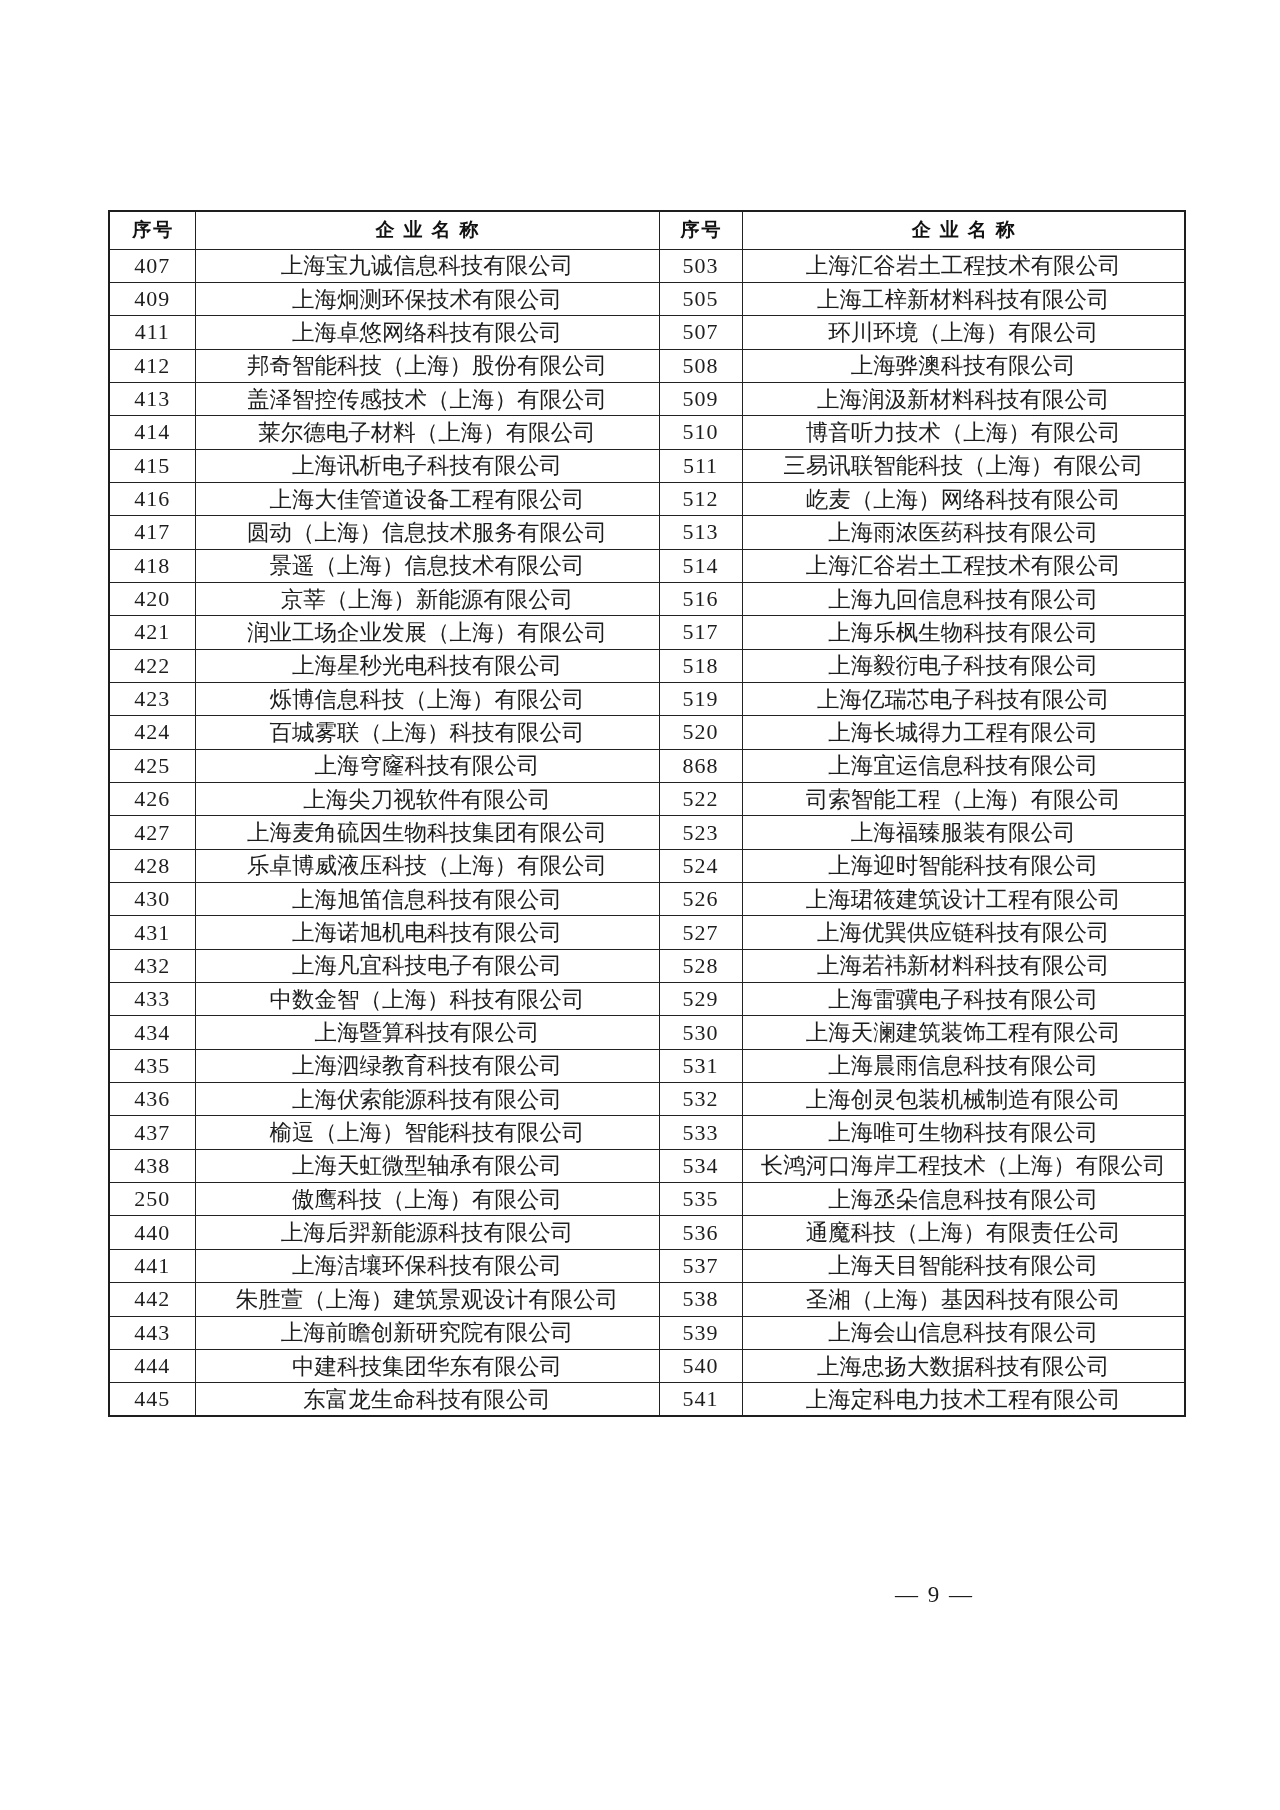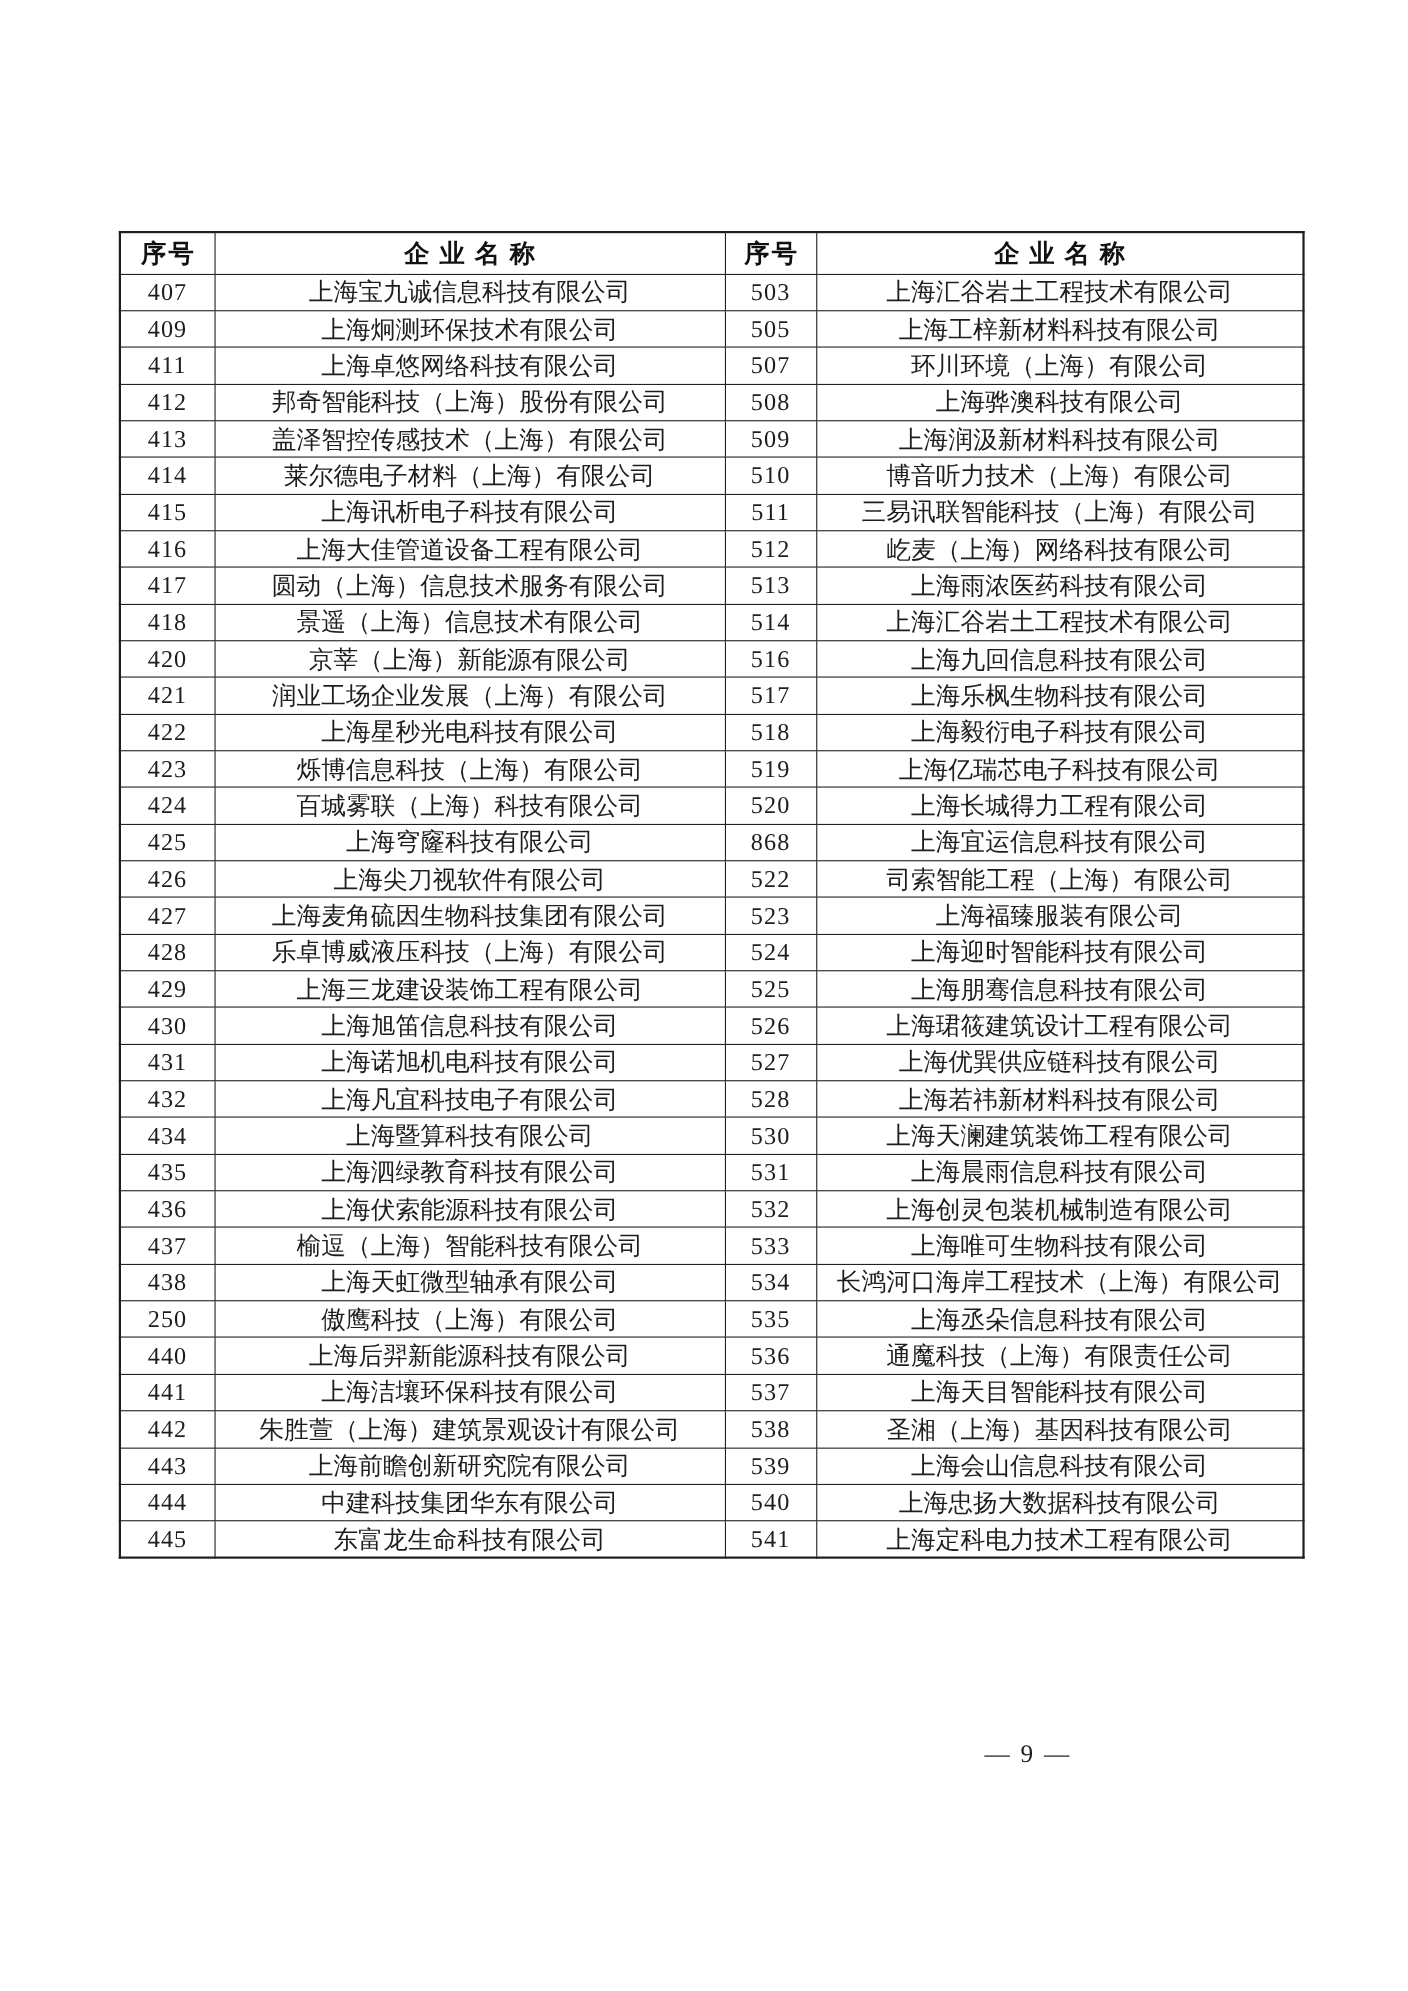--- a/index.html
+++ b/index.html
@@ -32,21 +32,21 @@
     text-align: center;
     vertical-align: middle;
     padding: 0 2px;
     white-space: nowrap;
     overflow: hidden;
   }
   thead tr { height: 38px; }
   tbody tr { height: 33.35px; }
   th {
     font-weight: bold;
-    font-size: 23px;
+    font-size: 19px;
     color: #111111;
   }
   th.hdr-name { letter-spacing: 9px; text-indent: 9px; }
   th.hdr-no   { letter-spacing: 2px; text-indent: 2px; }
   td.col-no {
     font-size: 22px;
     letter-spacing: 1px;
   }
   td.col-name {
     font-size: 22.5px;
@@ -190,42 +190,42 @@
           <td class="col-no">523</td>
           <td class="col-name">上海福臻服装有限公司</td>
         </tr>
         <tr>
           <td class="col-no">428</td>
           <td class="col-name">乐卓博威液压科技（上海）有限公司</td>
           <td class="col-no">524</td>
           <td class="col-name">上海迎时智能科技有限公司</td>
         </tr>
         <tr>
-          <td class="col-no">429</td>
-          <td class="col-name">上海三龙建设装饰工程有限公司</td>
-          <td class="col-no">525</td>
-          <td class="col-name">上海朋骞信息科技有限公司</td>
-        </tr>
-        <tr>
           <td class="col-no">430</td>
           <td class="col-name">上海旭笛信息科技有限公司</td>
           <td class="col-no">526</td>
           <td class="col-name">上海珺筱建筑设计工程有限公司</td>
         </tr>
         <tr>
           <td class="col-no">431</td>
           <td class="col-name">上海诺旭机电科技有限公司</td>
           <td class="col-no">527</td>
           <td class="col-name">上海优巽供应链科技有限公司</td>
         </tr>
         <tr>
           <td class="col-no">432</td>
           <td class="col-name">上海凡宜科技电子有限公司</td>
           <td class="col-no">528</td>
           <td class="col-name">上海若祎新材料科技有限公司</td>
+        </tr>
+        <tr>
+          <td class="col-no">433</td>
+          <td class="col-name">中数金智（上海）科技有限公司</td>
+          <td class="col-no">529</td>
+          <td class="col-name">上海雷骥电子科技有限公司</td>
         </tr>
         <tr>
           <td class="col-no">434</td>
           <td class="col-name">上海暨算科技有限公司</td>
           <td class="col-no">530</td>
           <td class="col-name">上海天澜建筑装饰工程有限公司</td>
         </tr>
         <tr>
           <td class="col-no">435</td>
           <td class="col-name">上海泗绿教育科技有限公司</td>

